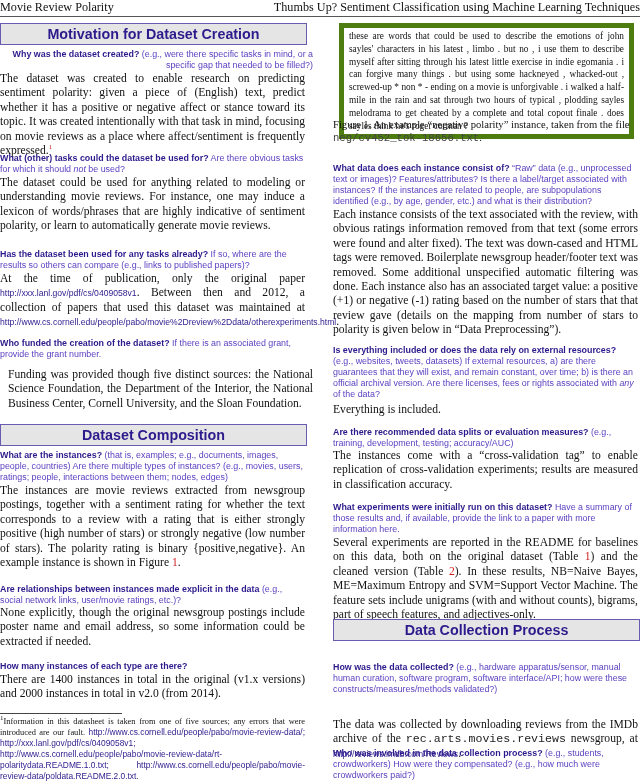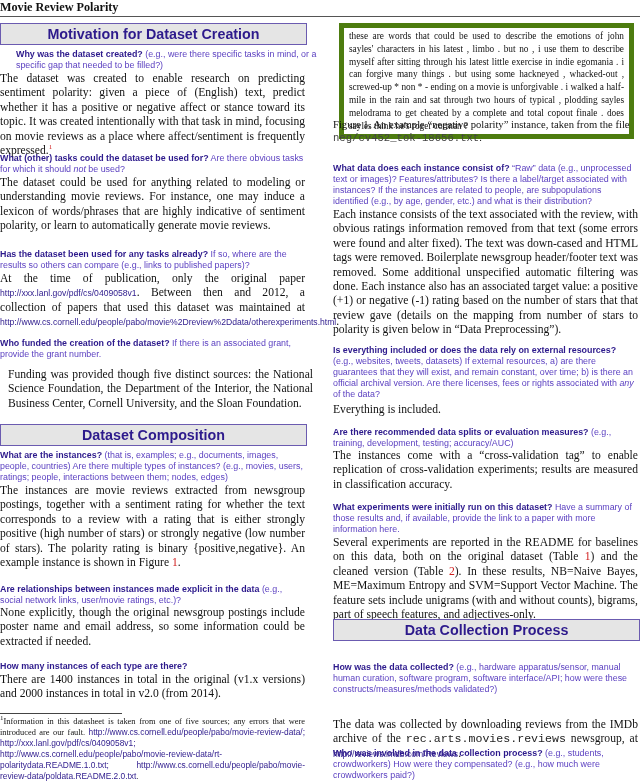--- a/index.html
+++ b/index.html
@@ -1,17 +1,17 @@
 <!DOCTYPE html>
 <html><head>
 <meta charset="utf-8">
 <style>
   html, body { margin: 0; padding: 0; background: #ffffff; }
   body { width: 640px; height: 783px; overflow: hidden; position: relative; font-family: "Liberation Serif", serif; color: #111; }
-  .hdr { position: absolute; left: 0; top: 0; width: 640px; height: 16px; border-bottom: 1px solid #555; font-family: "Liberation Serif", serif; font-weight: bold; font-size: 12.2px; line-height: 15px; }
+  .hdr { position: absolute; left: 0; top: 0; width: 640px; height: 16px; border-bottom: 1px solid #555; font-family: "Liberation Serif", serif; font-weight: normal; font-size: 12.2px; line-height: 15px; }
   .hdr .l { position: absolute; left: 0; top: 0; }
   .hdr .r { position: absolute; right: 0; top: 0; }
   .box { position: absolute; border: 1px solid #6b5bb0; background: #e5e5e5; color: #2d1a8c; font-family: "Liberation Sans", sans-serif; font-weight: bold; font-size: 14.3px; text-align: center; line-height: 20px; height: 20px; }
   .q { position: absolute; font-family: "Liberation Sans", sans-serif; font-size: 8.9px; line-height: 11px; color: #5a3fc0; }
   .q b { color: #2d1a8c; font-weight: bold; }
   .q i { font-style: italic; }
   .p { position: absolute; font-family: "Liberation Serif", serif; font-size: 11.6px; line-height: 14.4px; color: #111; text-align: justify; }
   .p a, .lnk { color: #2d1a8c; font-family: "Liberation Sans", sans-serif; font-size: 8.6px; text-decoration: none; }
   .red { color: #d02020; }
   .sup { font-size: 7px; vertical-align: super; line-height: 0; }
@@ -20,25 +20,26 @@
   .mono { font-family: "Liberation Mono", monospace; color: #444; }
   .fnrule { position: absolute; left: 0; top: 713px; width: 122px; border-top: 1px solid #444; }
   .fn { position: absolute; left: 0; top: 716px; width: 305px; font-family: "Liberation Serif", serif; font-size: 8.4px; line-height: 11px; text-align: justify; }
   .fn a { color: #2d1a8c; font-family: "Liberation Sans", sans-serif; font-size: 8.4px; text-decoration: none; }
 </style>
 </head>
 <body>
 
 <div class="hdr">
   <span class="l">Movie Review Polarity</span>
+  <span class="r">Thumbs Up? Sentiment Classification using Machine Learning Techniques</span>
 </div>
 
 <div class="box" style="left:0; top:23px; width:305px;">Motivation for Dataset Creation</div>
 
-<div class="q" style="left:16px; top:49px; width:305px;"><b>Why was the dataset created?</b><span> (e.g., were there specific tasks in mind, or a specific gap that needed to be filled?)</span></div>
+<div class="q" style="left:8px; top:49px; width:305px;text-align:right;"><b>Why was the dataset created?</b><span> (e.g., were there specific tasks in mind, or a specific gap that needed to be filled?)</span></div>
 <div class="p" style="left:0; top:72px; width:305px;"><span>The dataset was created to enable research on predicting sentiment polarity: given a piece of (English) text, predict whether it has a positive or negative affect or stance toward its topic. It was created intentionally with that task in mind, focusing on movie reviews as a place where affect/sentiment is frequently expressed.</span><span class="red sup">1</span></div>
 
 <div class="q" style="left:0; top:153px; width:305px;"><b>What (other) tasks could the dataset be used for?</b><span> Are there obvious tasks for which it should </span><i>not</i><span> be used?</span></div>
 <div class="p" style="left:0; top:176px; width:305px;"><span>The dataset could be used for anything related to modeling or understanding movie reviews. For instance, one may induce a lexicon of words/phrases that are highly indicative of sentiment polarity, or learn to automatically generate movie reviews.</span></div>
 
 <div class="q" style="left:0; top:249px; width:305px;"><b>Has the dataset been used for any tasks already?</b><span> If so, where are the results so others can compare (e.g., links to published papers)?</span></div>
 <div class="p" style="left:0; top:272px; width:305px;"><span>At the time of publication, only the original paper </span><a>http://xxx.lanl.gov/pdf/cs/0409058v1</a><span>. Between then and 2012, a collection of papers that used this dataset was maintained at </span><a>http://www.cs.cornell.edu/people/pabo/movie%2Dreview%2Ddata/otherexperiments.html</a><span>.</span></div>
 
 <div class="q" style="left:0; top:338px; width:305px;"><b>Who funded the creation of the dataset?</b><span> If there is an associated grant, provide the grant number.</span></div>
 <div class="p" style="left:0; top:368px; width:305px;margin-left:8px;"><span>Funding was provided though five distinct sources: the National Science Foundation, the Department of the Interior, the National Business Center, Cornell University, and the Sloan Foundation.</span></div>

